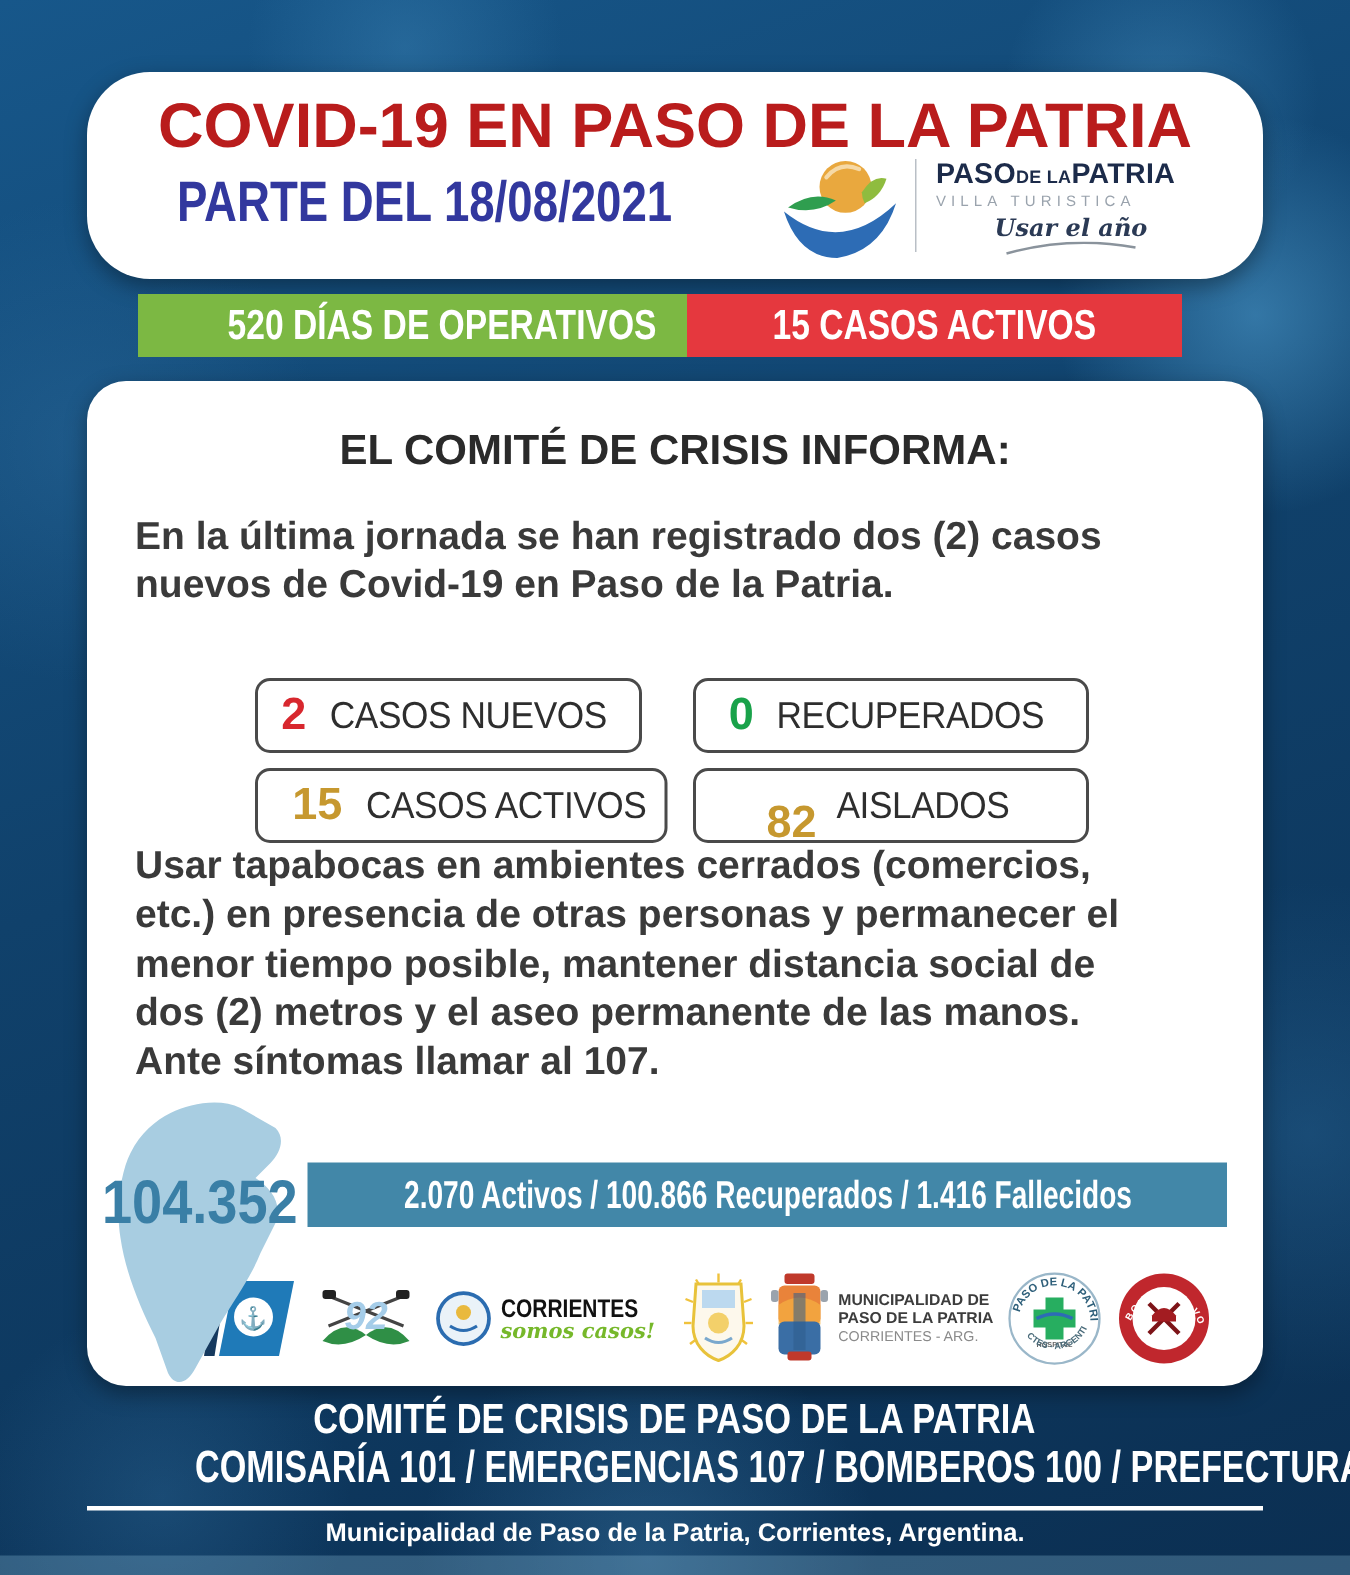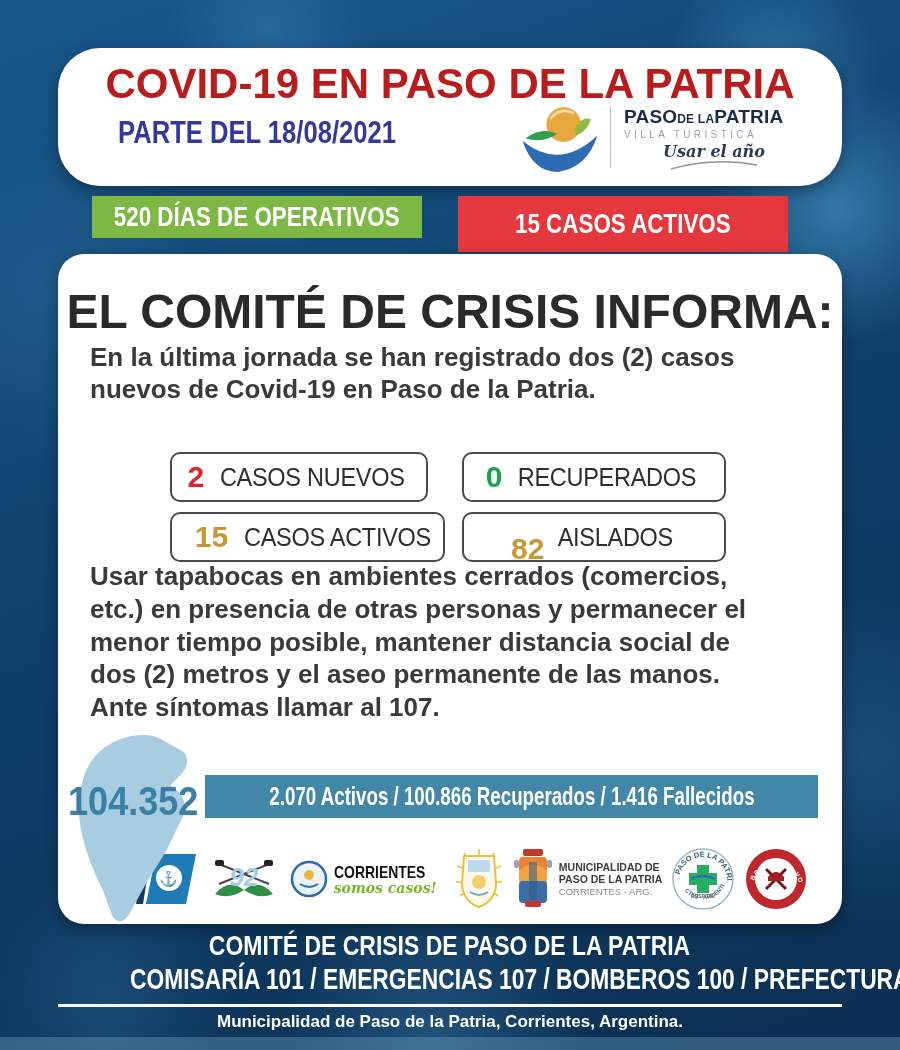--- a/index.html
+++ b/index.html
@@ -15,46 +15,46 @@
       radial-gradient(circle 220px at 48% 99%, rgba(80,150,200,.30), rgba(80,150,200,0) 70%),
       radial-gradient(circle 180px at 12% 95%, rgba(55,120,170,.30), rgba(55,120,170,0) 70%),
       linear-gradient(160deg,#17578a 0%,#10416b 45%,#0b2f52 100%);
   }
   .bottom-strip{position:absolute;left:0;bottom:0;width:900px;height:13px;
     background:rgba(150,200,225,.28);}
   .card{position:absolute;background:#ffffff;box-shadow:0 5px 14px rgba(0,0,0,.35);}
   .header-card{left:58px;top:48px;width:784px;height:138px;border-radius:42px;}
   .poster-title{position:absolute;left:0;top:12px;width:100%;margin:0;text-align:center;
     font-size:42px;font-weight:bold;color:#b91c1c;letter-spacing:0px;}
-  .report-date{position:absolute;left:60px;top:66px;font-size:32px;font-weight:bold;color:#32389e;}
+  .report-date{position:absolute;left:60px;top:66px;font-size:38px;font-weight:bold;color:#32389e;}
   .cond{display:inline-block;transform:scaleX(.80);transform-origin:center;white-space:nowrap;}
   .cond-left{display:inline-block;transform:scaleX(.80);transform-origin:left center;white-space:nowrap;}
 
   
   .brand{position:absolute;right:38px;top:52px;width:290px;height:82px;}
   .brand-mark{position:absolute;left:0;top:0;}
   .brand-divider{position:absolute;left:96px;top:6px;width:1px;height:62px;background:#b9bfc6;}
   .brand-text{position:absolute;left:110px;top:6px;width:180px;}
   .brand-name{font-size:19px;font-weight:bold;color:#1c2b4a;letter-spacing:.2px;}
   .brand-name .mid{font-size:12px;}
   .brand-sub{font-size:10px;color:#9aa3ad;letter-spacing:3.4px;margin-top:1px;}
   .brand-tagline{font-family:"DejaVu Serif",serif;font-style:italic;font-weight:bold;
     font-size:16px;color:#2b3a55;text-align:center;margin-top:2px;}
   .brand-underline{display:block;margin:0 auto;}
 
   
   .banner{position:absolute;display:flex;align-items:center;justify-content:center;
     color:#fff;font-weight:bold;}
-  .banner-green{left:92px;top:196px;width:330px;height:42px;background:#7cb843;font-size:28px;}
-  .banner-red{left:458px;top:196px;width:330px;height:56px;background:#e5383e;font-size:28px;}
+  .banner-green{left:92px;top:196px;width:330px;height:42px;background:#7cb843;font-size:28px;padding-left:38px;}
+  .banner-red{left:458px;top:196px;width:330px;height:42px;background:#e5383e;font-size:28px;}
 
   
   .main-card{left:58px;top:254px;width:784px;height:670px;border-radius:26px;}
   .bulletin-heading{position:absolute;left:0;top:30px;width:100%;margin:0;text-align:center;
-    font-size:48px;font-weight:bold;color:#2a2a2a;}
+    font-size:28px;font-weight:bold;color:#2a2a2a;}
   .intro{position:absolute;left:32px;top:88px;width:722px;margin:0;
     font-size:26px;font-weight:bold;color:#3a3a3a;line-height:1.22;white-space:pre-line;}
   .stat-box{position:absolute;height:46px;border:2px solid #4a4a4a;border-radius:10px;
     display:flex;align-items:center;justify-content:center;gap:10px;background:#fff;}
   .stat-1{left:112px;top:198px;width:254px;}
   .stat-2{left:404px;top:198px;width:260px;}
   .stat-3{left:112px;top:258px;width:254px;padding-left:17px;}
   .stat-4{left:404px;top:258px;width:260px;}
   .stat-value{font-size:30px;font-weight:bold;}
   .stat-label{font-size:25px;color:#2e2e2e;letter-spacing:-.3px;

